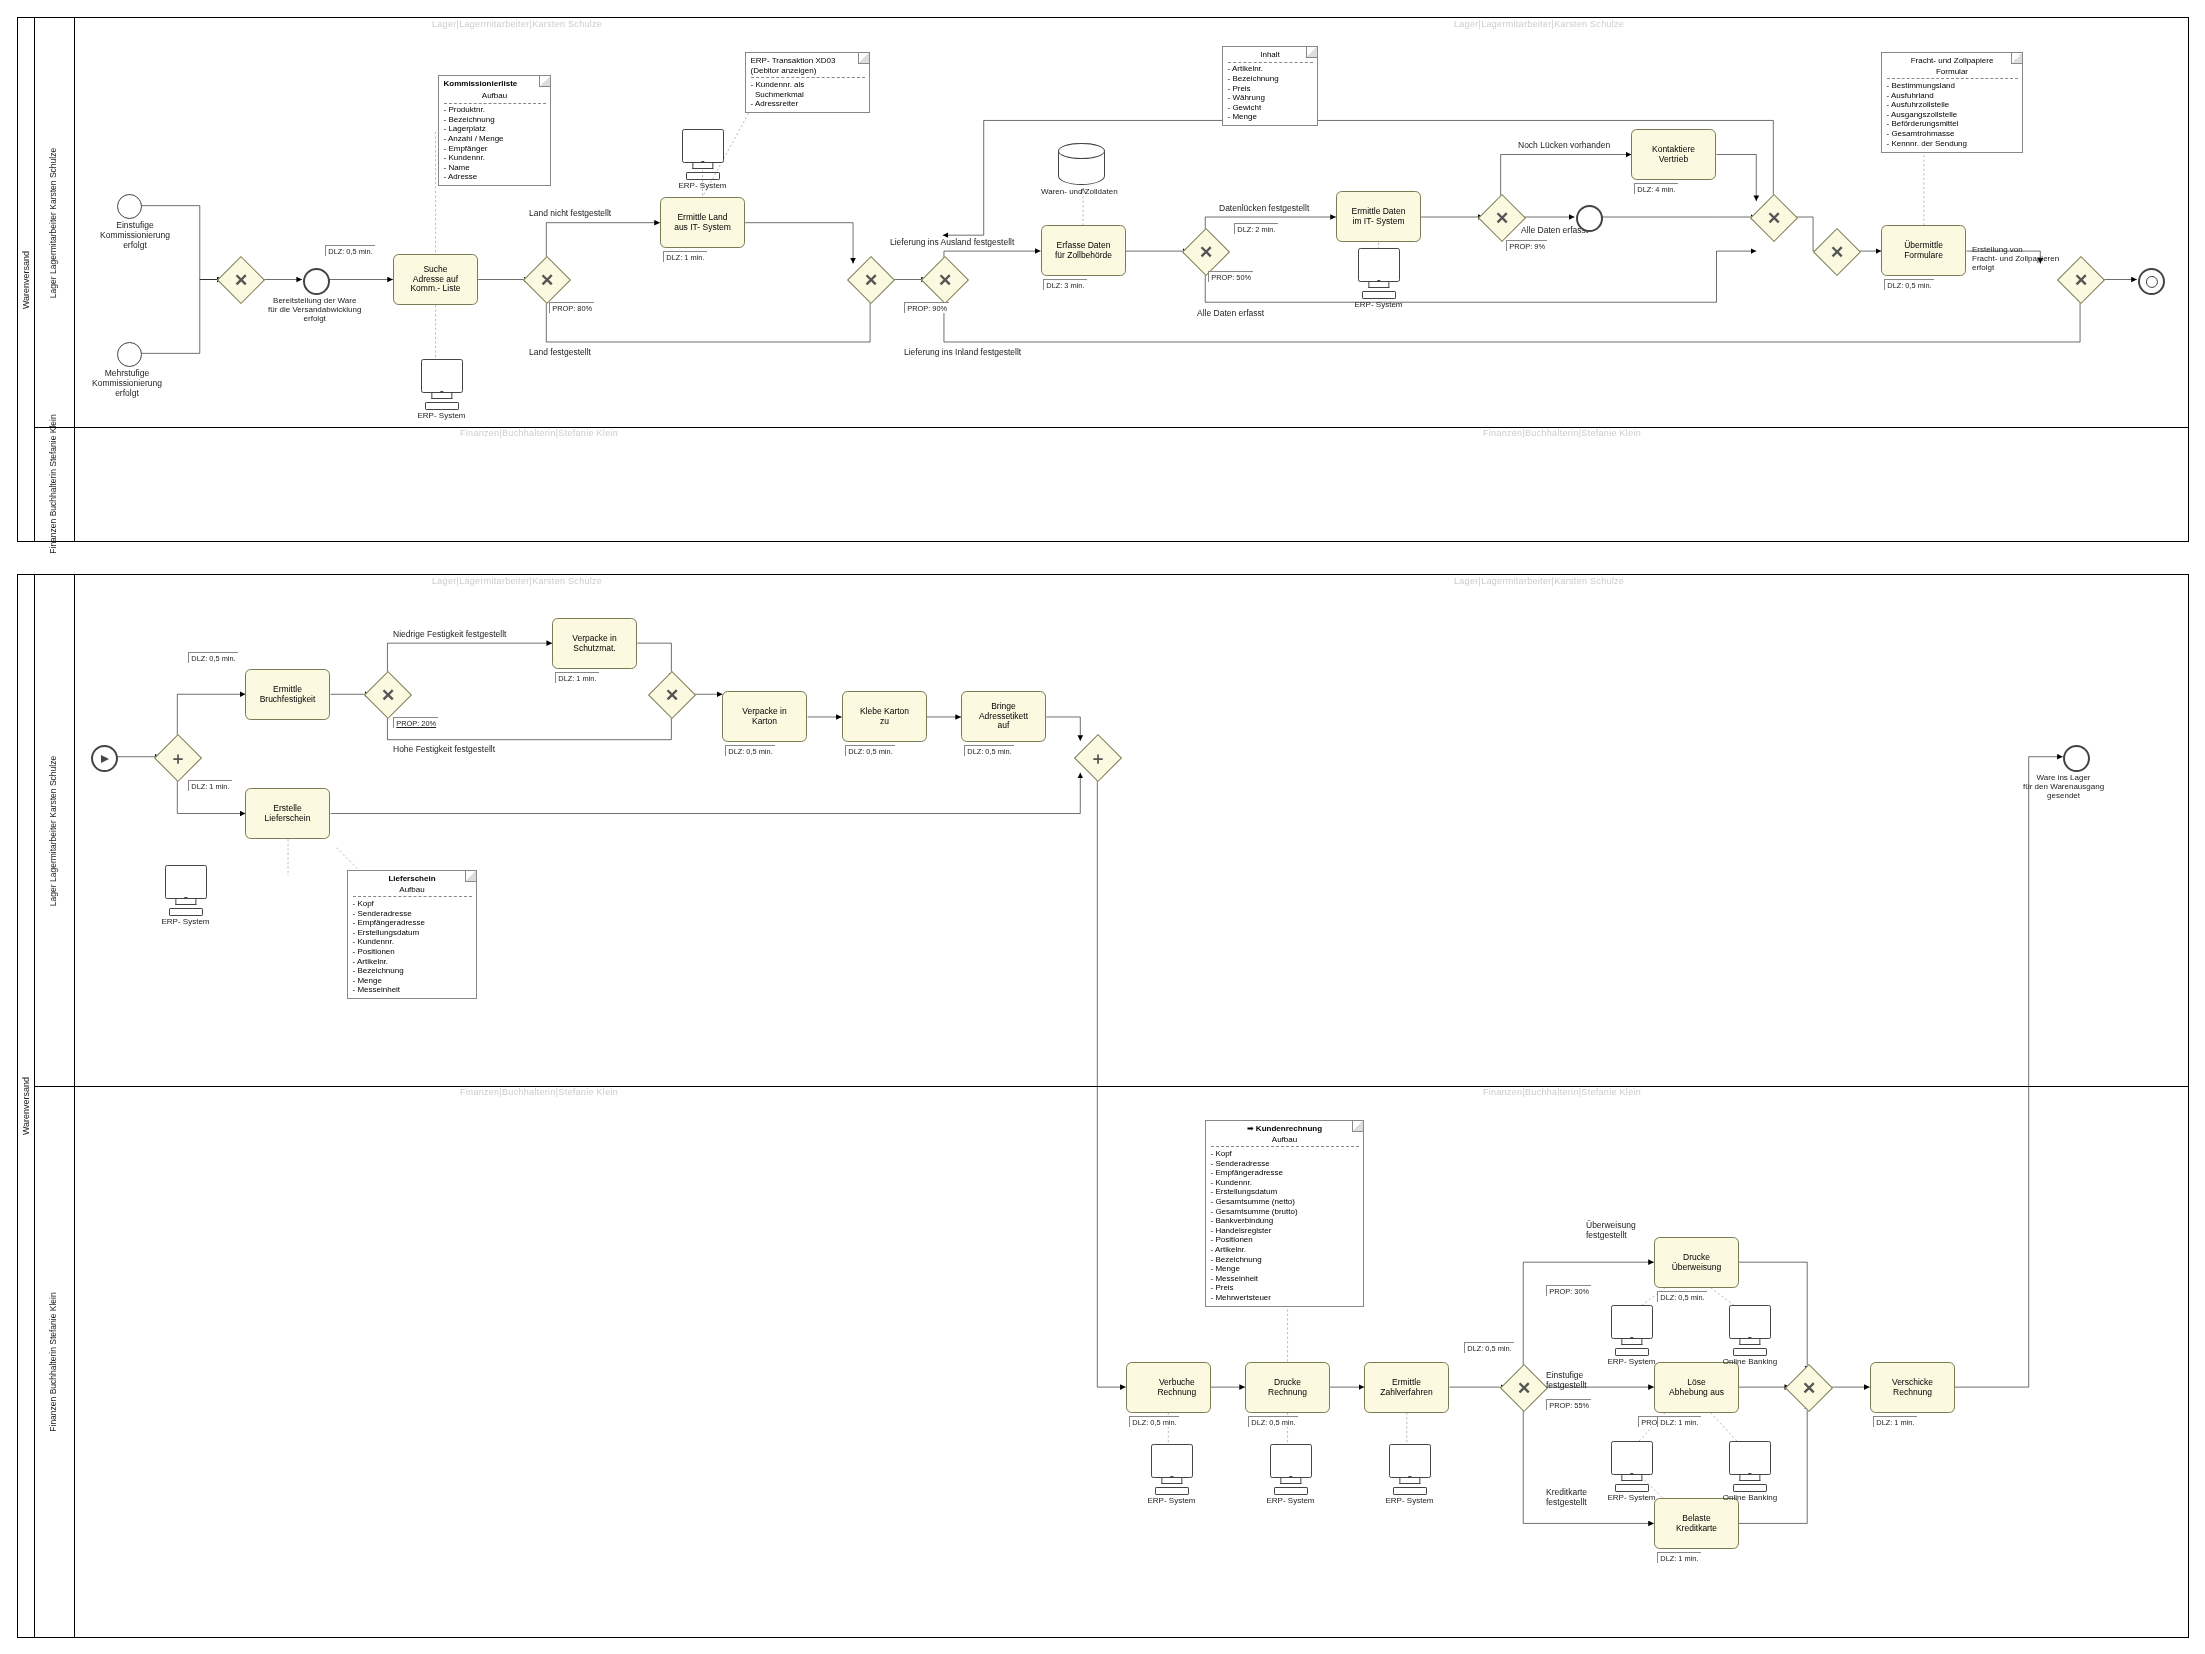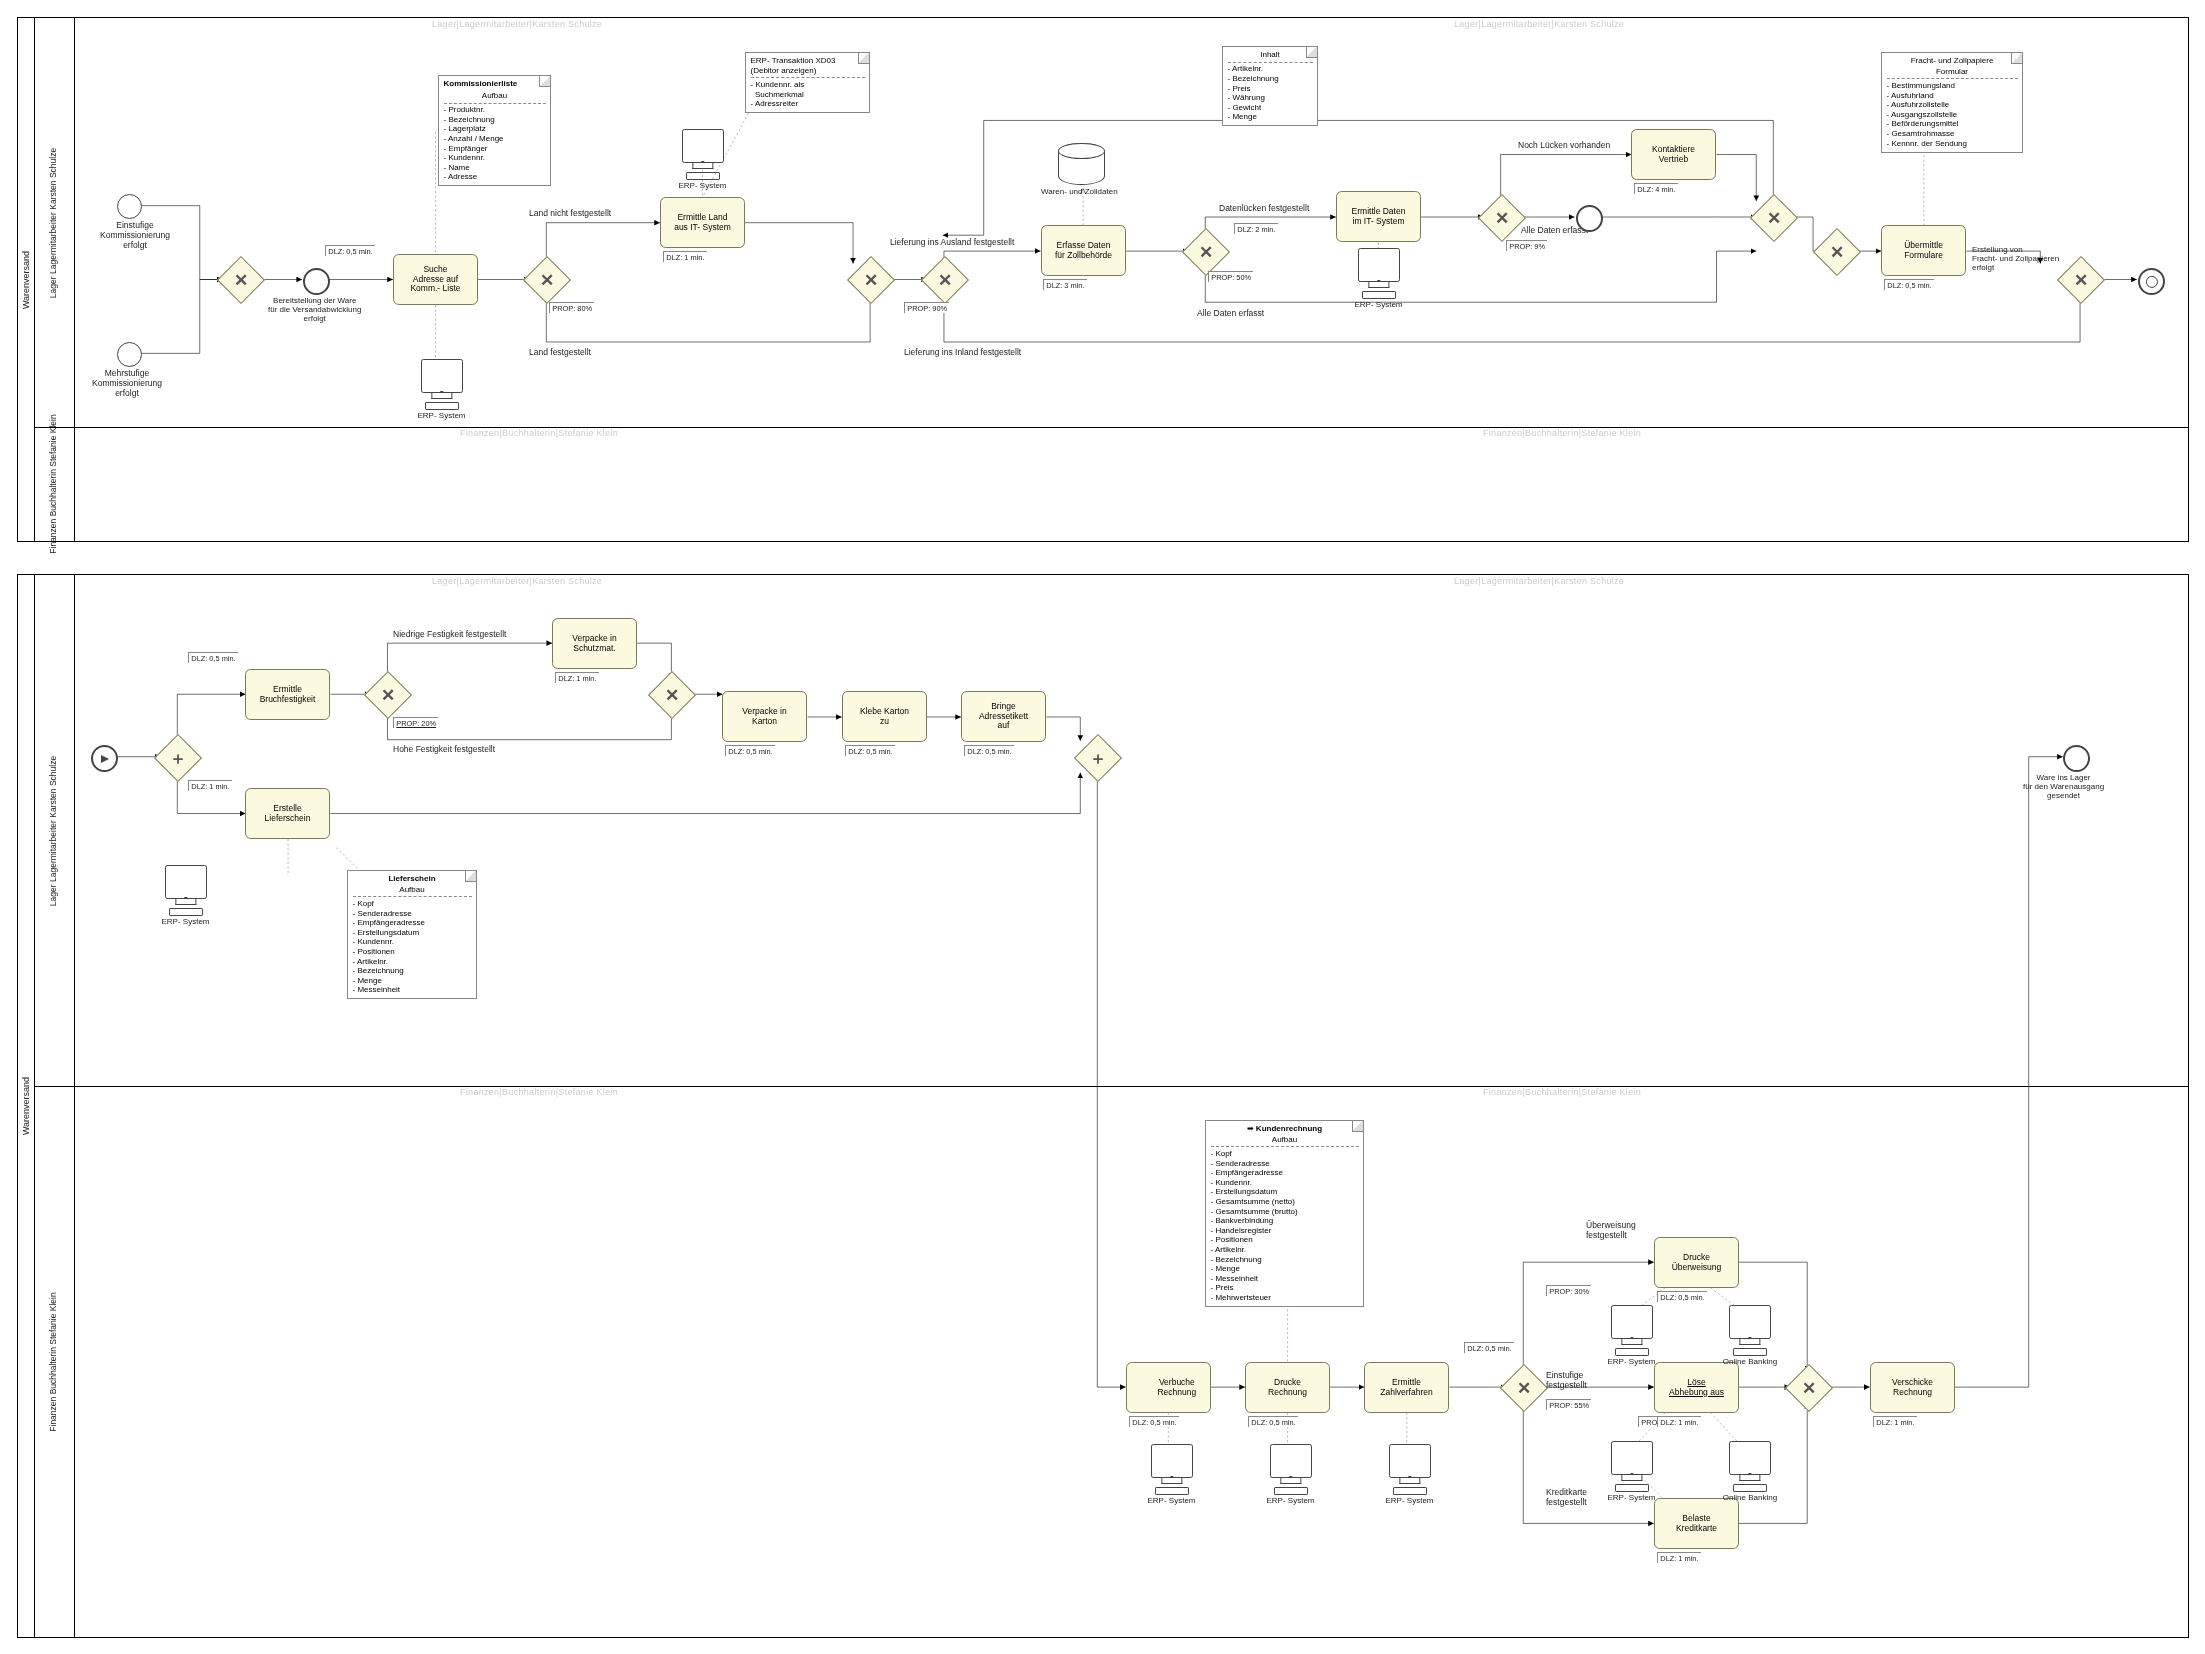--- a/index.html
+++ b/index.html
@@ -491,21 +491,21 @@
   <div class="prop" style="left:1528px;top:824px;">PROP: 55%</div>
   <div class="prop" style="left:1620px;top:841px;">PROP: 15%</div>
 
   <div class="task" style="left:1636px;top:662px;">
         <span style="white-space:pre;">Drucke
 Überweisung</span>
       </div>
   <div class="dlz" style="left:1639px;top:716px;">DLZ: 0,5 min.</div>
 
   <div class="task" style="left:1636px;top:787px;">
-        <span style="white-space:pre;text-decoration:underline;">Löse
+        <span style="white-space:pre;">Löse
 Abhebung aus</span>
       </div>
   <div class="dlz" style="left:1639px;top:841px;">DLZ: 1 min.</div>
 
   <div class="task" style="left:1636px;top:923px;">
         <span style="white-space:pre;">Belaste
 Kreditkarte</span>
       </div>
   <div class="dlz" style="left:1639px;top:977px;">DLZ: 1 min.</div>
 

